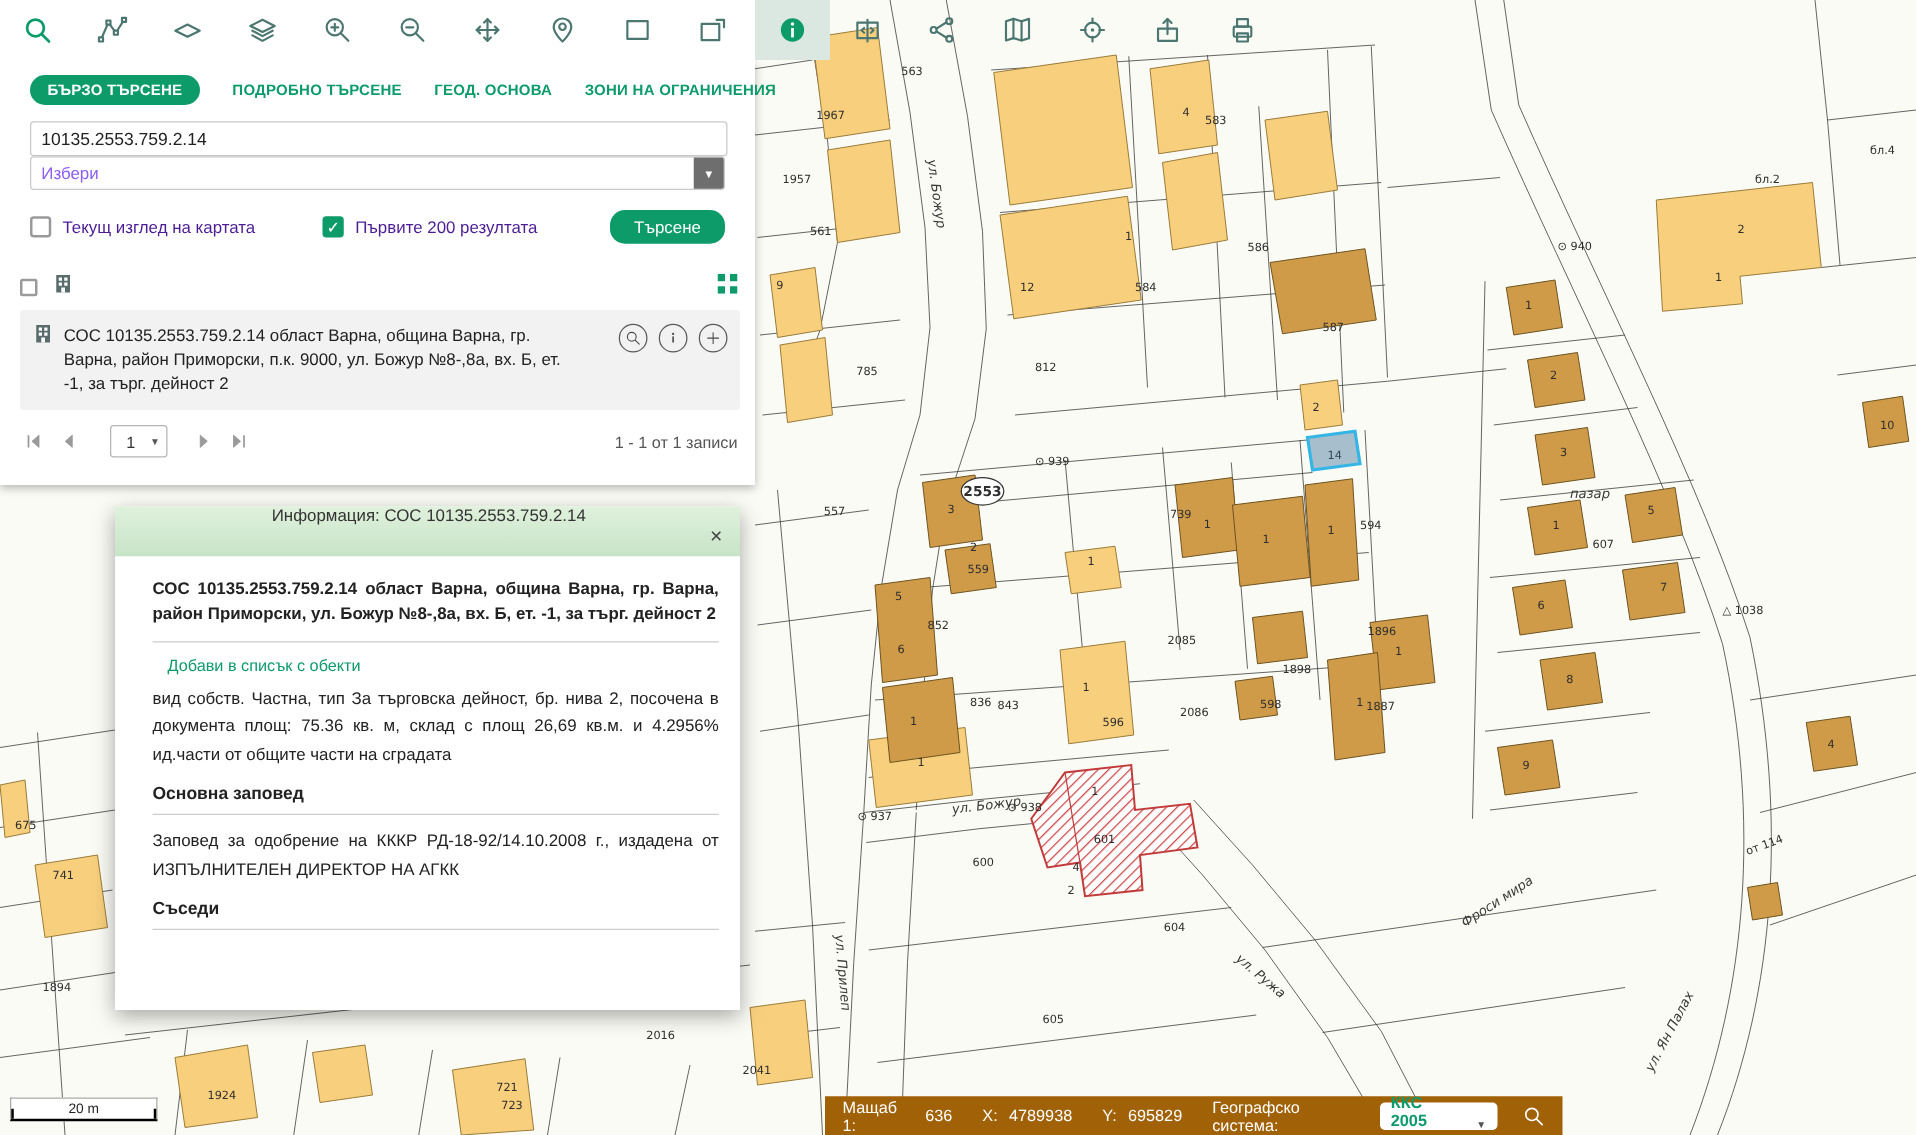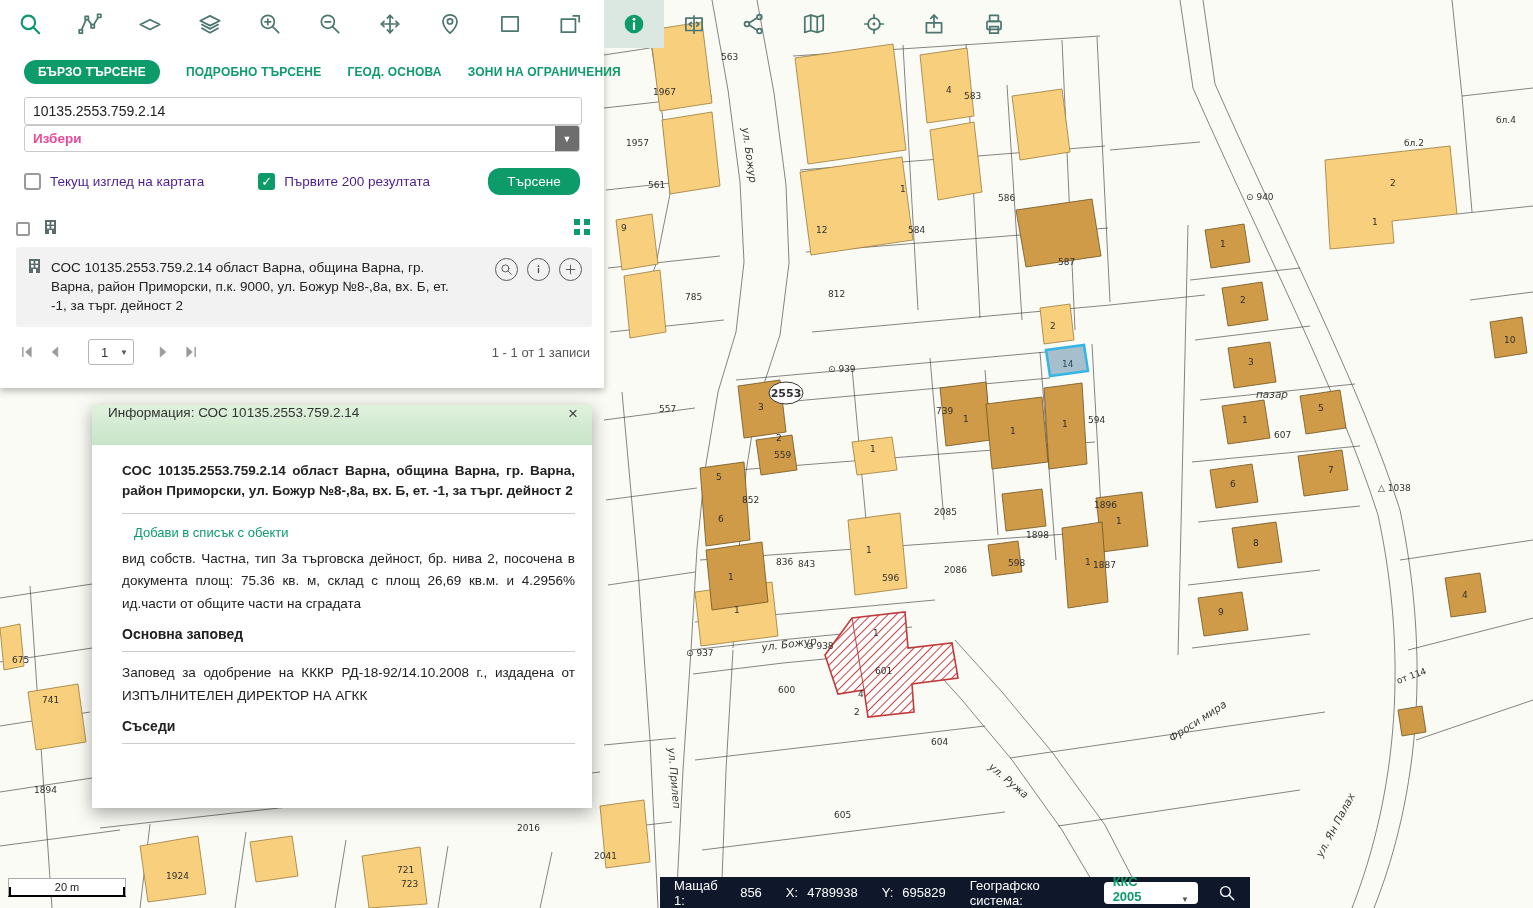--- a/index.html
+++ b/index.html
@@ -26,21 +26,21 @@
   .panel{position:absolute;left:0;top:48px;width:604px;height:340px;background:#fff;z-index:5;
          box-shadow:0 3px 7px rgba(0,0,0,.28);box-sizing:border-box;}
   .tabs{display:flex;align-items:center;gap:26px;margin:12px 0 0 24px;}
   .tab{font-size:12px;font-weight:bold;color:#0d9b6a;letter-spacing:.2px;cursor:pointer;white-space:nowrap;}
   .tab.active{background:#0d9b6a;color:#fff;border-radius:14px;padding:5px 14px;}
   .search-input{display:block;margin:13px 24px 0;width:540px;height:26px;border:1px solid #c9c9c9;border-radius:3px;
          padding:0 8px;font-size:14px;color:#222;font-family:inherit;}
   .geo-label{margin:13px 0 4px 28px;font-size:13px;color:#555;}
   .selectbox{position:relative;margin:0 24px;width:556px;height:27px;border:1px solid #c9c9c9;border-radius:3px;
          box-sizing:border-box;display:flex;align-items:center;cursor:pointer;background:#fff;}
-  .selectbox .val{font-size:13.5px;color:#ec4899;padding-left:8px;flex:1;font-weight:bold;}
+  .selectbox .val{font-size:13.5px;color:#8b5cf6;padding-left:8px;flex:1;}
   .selectbox .caretbox{width:24px;height:25px;background:#6e6e6e;border-radius:0 2px 2px 0;display:flex;align-items:center;justify-content:center;color:#fff;font-size:9px;}
   .checkrow{display:flex;align-items:center;margin:16px 24px 0;}
   .cb{width:17px;height:17px;border:2px solid #9a9a9a;border-radius:3px;background:#fff;box-sizing:border-box;cursor:pointer;}
   .cb.checked{background:#0d9b6a;border-color:#0d9b6a;color:#fff;font-size:13px;line-height:14px;text-align:center;}
   .cb-label{font-size:13.5px;color:#4c1d95;margin-left:9px;}
   .gap54{margin-left:54px;}
   .search-btn{margin-left:auto;width:92px;height:27px;background:#0d9b6a;color:#fff;border:none;border-radius:12px;
          font-size:13.5px;cursor:pointer;font-family:inherit;}
   .subrow{display:flex;align-items:center;margin:24px 14px 0 16px;}
   .cb-small{width:14px;height:14px;border:2px solid #9a9a9a;border-radius:2px;background:#fff;box-sizing:border-box;}
@@ -57,30 +57,30 @@
   .pg-btn{border:none;background:transparent;cursor:pointer;padding:0;margin-right:14px;display:flex;}
   .pg-btn svg{stroke:#9a9a9a;fill:#9a9a9a;stroke-width:1;}
   .page-select{width:44px;height:24px;border:1px solid #b5b5b5;border-radius:3px;display:flex;align-items:center;
          margin:0 22px 0 12px;cursor:pointer;background:#fff;}
   .page-select .val{flex:1;text-align:center;font-size:13px;color:#333;}
   .page-select .pcaret{font-size:8px;color:#555;padding-right:5px;}
   .pg-summary{margin-left:auto;font-size:13px;color:#555;}
   
   .popup{position:absolute;left:92px;top:405px;width:500px;height:403px;background:#fff;z-index:7;
          box-shadow:0 5px 16px rgba(0,0,0,.35);}
-  .popup-header{height:40px;background:linear-gradient(#e0f1dc,#c7e4c8);display:flex;
-         padding:0 14px 0 16px;font-size:13.5px;color:#333;}
+  .popup-header{height:40px;background:linear-gradient(#e0f1dc,#c7e4c8);display:flex;align-items:center;
+         padding:0 14px 0 16px;font-size:13.5px;color:#333;flex-direction:column;}
   .popup-close{margin-left:auto;font-size:17px;color:#444;cursor:pointer;line-height:1;}
   .popup-body{padding:16px 17px 0 30px;font-size:13.5px;color:#222;}
   .popup-heading{font-weight:bold;text-align:justify;line-height:1.5;border-bottom:1px solid #ccc;padding-bottom:11px;margin:0;}
   .add-link{display:inline-block;color:#0d9b6a;font-size:13px;margin:11px 12px 6px;cursor:pointer;text-decoration:none;}
   .detail-p{text-align:justify;line-height:1.7;margin:2px 0 10px;}
   .sec-h{font-weight:bold;font-size:14px;border-bottom:1px solid #ccc;padding-bottom:9px;margin:8px 0 10px;}
   
-  .statusbar{position:absolute;left:660px;top:877px;width:590px;height:31px;background:#0f172a;z-index:6;
+  .statusbar{position:absolute;left:660px;top:877px;width:590px;height:31px;background:#a16207;z-index:6;
          display:flex;align-items:center;color:#fff;font-size:13px;padding:0 14px;box-sizing:border-box;}
   .sb-val{margin-left:9px;}
   .sb-gap{margin-left:24px;}
   .crs-pill{background:#fff;border-radius:4px;height:22px;display:flex;align-items:flex-end;padding:0 9px;margin-left:9px;cursor:pointer;}
   .crs-pill .crs-v{color:#0d9b6a;font-weight:bold;font-size:13px;}
   .crs-pill .pcaret{font-size:8px;color:#555;margin-left:12px;}
   .sb-search{margin-left:20px;display:flex;cursor:pointer;}
   .sb-search svg{stroke:#fff;fill:none;stroke-width:1.8;stroke-linecap:round;}
   
   .scalebar{position:absolute;left:8px;top:878px;width:118px;height:19px;background:#fff;border:1px solid #aaa;
@@ -568,21 +568,21 @@
       <a class="add-link">Добави в списък с обекти</a>
       <p class="detail-p">вид собств. Частна, тип За търговска дейност, бр. нива 2, посочена в документа площ: 75.36 кв. м, склад с площ 26,69 кв.м. и 4.2956% ид.части от общите части на сградата</p>
       <div class="sec-h">Основна заповед</div>
       <p class="detail-p">Заповед за одобрение на КККР РД-18-92/14.10.2008 г., издадена от ИЗПЪЛНИТЕЛЕН ДИРЕКТОР НА АГКК</p>
       <div class="sec-h">Съседи</div>
     </div>
   </div>
 
   <div class="statusbar">
     <span>Мащаб 1:</span>
-    <span class="sb-val">856</span>
+    <span class="sb-val">636</span>
     <span class="sb-gap">X:</span>
     <span class="sb-val">4789938</span>
     <span class="sb-gap">Y:</span>
     <span class="sb-val">695829</span>
     <span class="sb-gap">Географско система:</span>
     <span class="crs-pill">
       <span class="crs-v">ККС 2005</span>
       <span class="pcaret">▼</span>
     </span>
     <span class="sb-search">

